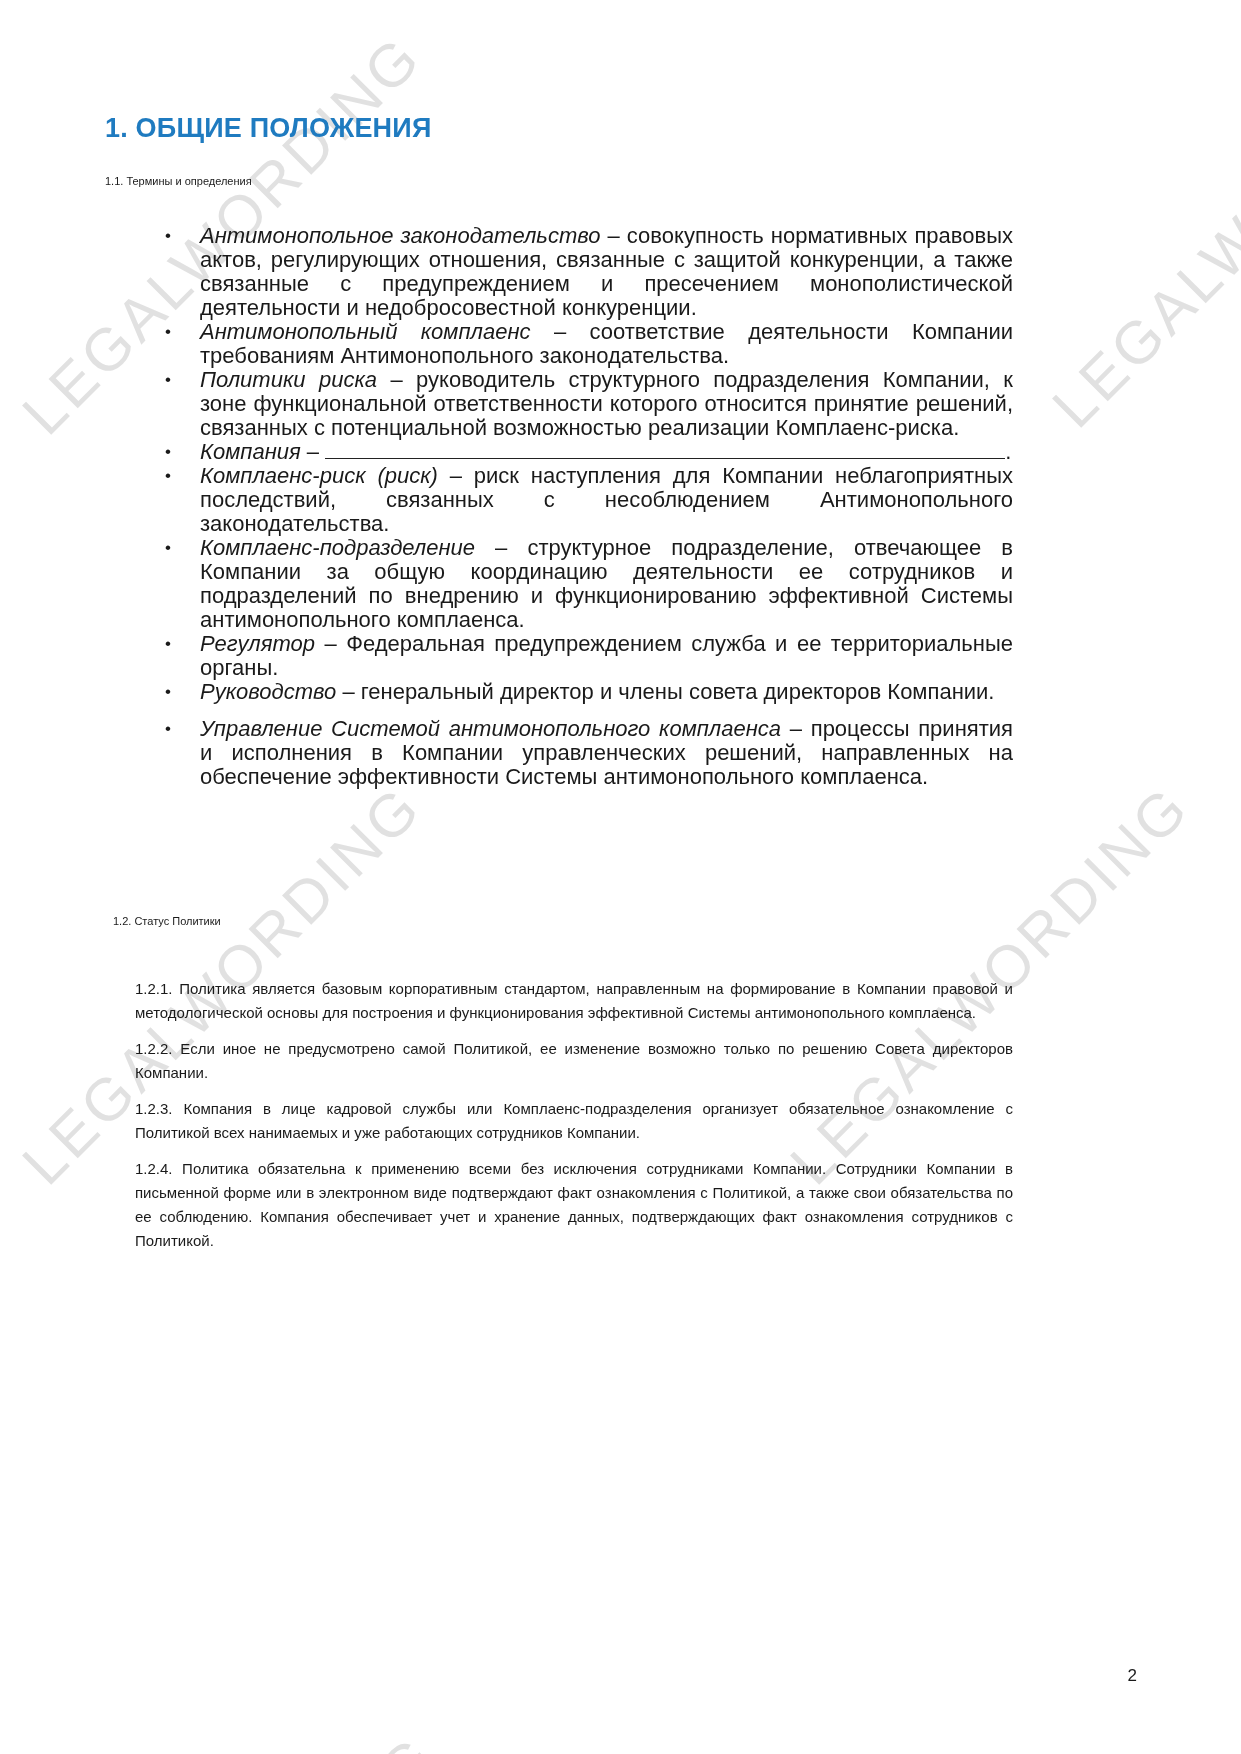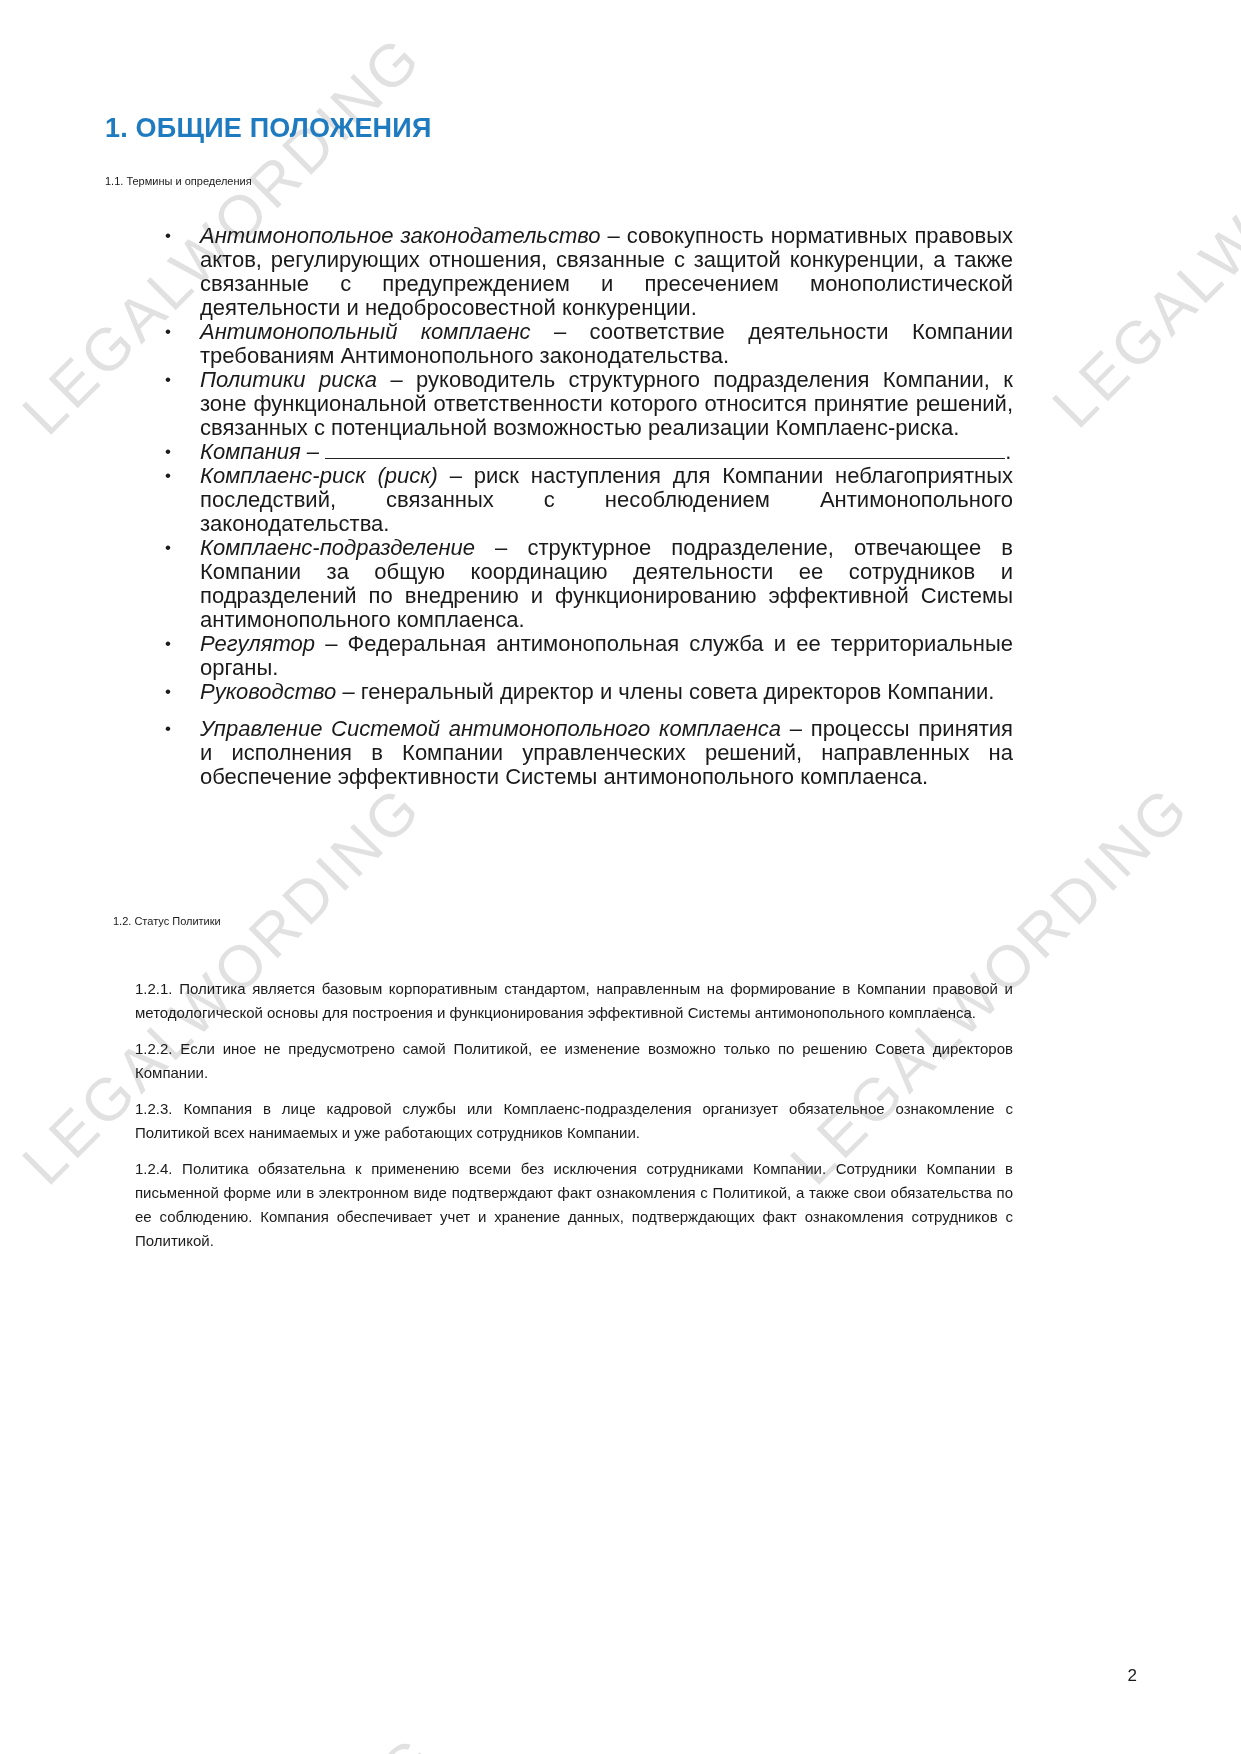--- a/index.html
+++ b/index.html
@@ -112,21 +112,21 @@
 
     <h2 class="h2 h2-terms">1.1. Термины и определения</h2>
 
     <ul class="terms">
       <li><span class="term">Антимонопольное законодательство</span><span> – совокупность нормативных правовых актов, регулирующих отношения, связанные с защитой конкуренции, а также связанные с предупреждением и пресечением монополистической деятельности и недобросовестной конкуренции.</span></li>
       <li><span class="term">Антимонопольный комплаенс</span><span> – соответствие деятельности Компании требованиям Антимонопольного законодательства.</span></li>
       <li><span class="term">Политики риска</span><span> – руководитель структурного подразделения Компании, к зоне функциональной ответственности которого относится принятие решений, связанных с потенциальной возможностью реализации Комплаенс-риска.</span></li>
       <li><span class="term">Компания</span><span> – </span><span class="blank-line"></span><span>.</span></li>
       <li><span class="term">Комплаенс-риск (риск)</span><span> – риск наступления для Компании неблагоприятных последствий, связанных с несоблюдением Антимонопольного законодательства.</span></li>
       <li><span class="term">Комплаенс-подразделение</span><span> – структурное подразделение, отвечающее в Компании за общую координацию деятельности ее сотрудников и подразделений по внедрению и функционированию эффективной Системы антимонопольного комплаенса.</span></li>
-      <li><span class="term">Регулятор</span><span> – Федеральная антимонопольная служба и ее территориальные органы.</span></li>
+      <li><span class="term">Регулятор</span><span> – Федеральная предупреждением служба и ее территориальные органы.</span></li>
       <li><span class="term">Руководство</span><span> – генеральный директор и члены совета директоров Компании.</span></li>
       <li class="spaced"><span class="term">Управление Системой антимонопольного комплаенса</span><span> – процессы принятия и исполнения в Компании управленческих решений, направленных на обеспечение эффективности Системы антимонопольного комплаенса.</span></li>
     </ul>
 
     <h2 class="h2 h2-status">1.2. Статус Политики</h2>
 
     <div class="paras">
       <p class="para">1.2.1. Политика является базовым корпоративным стандартом, направленным на формирование в Компании правовой и методологической основы для построения и функционирования эффективной Системы антимонопольного комплаенса.</p>
       <p class="para">1.2.2. Если иное не предусмотрено самой Политикой, ее изменение возможно только по решению Совета директоров Компании.</p>
       <p class="para">1.2.3. Компания в лице кадровой службы или Комплаенс-подразделения организует обязательное ознакомление с Политикой всех нанимаемых и уже работающих сотрудников Компании.</p>

